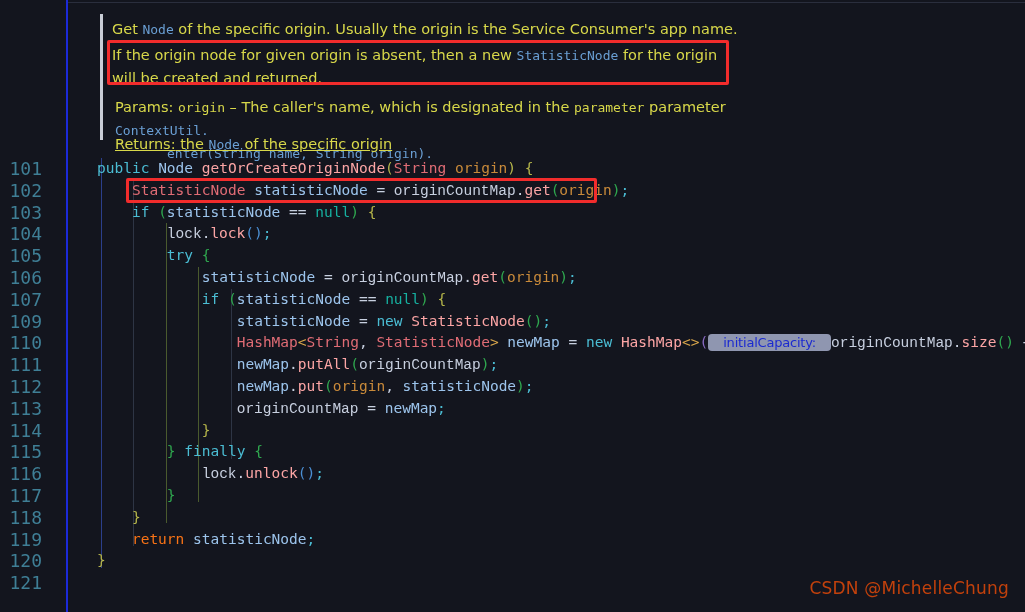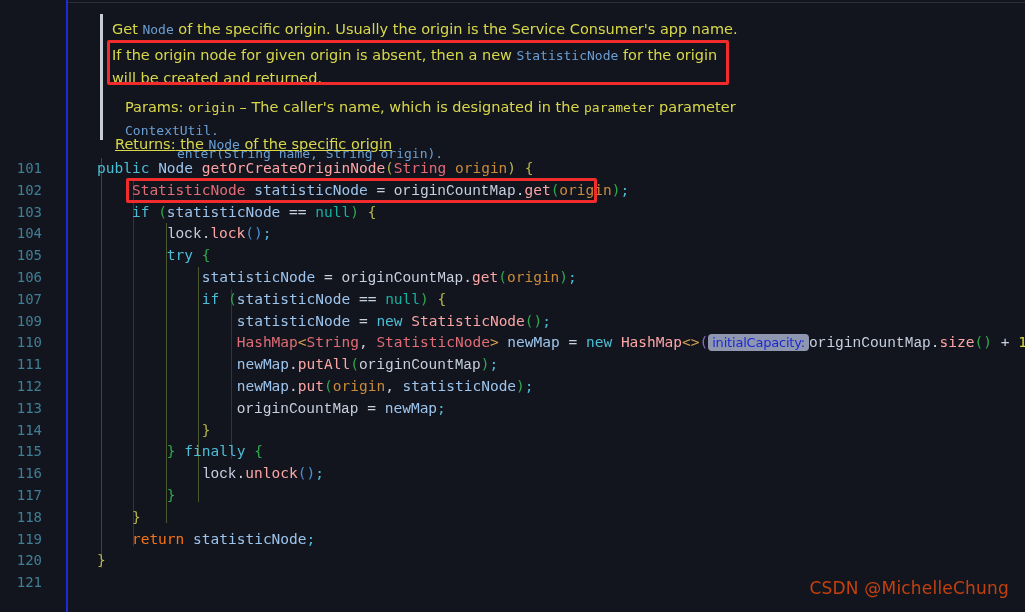--- a/index.html
+++ b/index.html
@@ -64,21 +64,21 @@
     top: 0;
     right: 0;
     font-family: "DejaVu Sans", sans-serif;
     font-size: 14.5px;
     color: #d8d84a;
     line-height: 22px;
   }
   .doc-p { margin: 0 0 0 0; }
   .doc-l1 { position: absolute; left: 0; top: 12px; width: 860px; }
   .doc-box { position: absolute; left: 0px; top: 38px; width: 618px; }
-  .doc-params { position: absolute; left: 13px; top: 90px; width: 640px; }
+  .doc-params { position: absolute; left: 3px; top: 90px; width: 640px; }
   .doc-returns { position: absolute; left: 3px; top: 127px; text-decoration: underline; }
 
   .mono-lt { font-family: "DejaVu Sans Mono", monospace; color: #6a9fd4; font-size: 13px; }
   .mono-param { font-family: "DejaVu Sans Mono", monospace; color: #d8d84a; font-size: 13px; }
   .doc-label { color: #d8d84a; }
   .doc-indent { display: inline-block; width: 52px; }
 
   
   .redbox {
     position: absolute;
@@ -105,21 +105,21 @@
     font-family: "DejaVu Sans Mono", monospace;
     font-size: 14.5px;
     line-height: 21.8px;
   }
   .lnum {
     position: absolute;
     left: 0;
     width: 42px;
     text-align: right;
     color: #3f7f96;
-    font-size: 14px;
+    font-size: 18px;
     font-family: "DejaVu Sans Mono", monospace;
   }
   .ctext {
     position: absolute;
     left: 97px;
     top: 0;
     color: #c8d0e0;
   }
 
   
@@ -148,21 +148,21 @@
   .num  { color: #d8d84a; }          
   .op   { color: #c8d0e0; }
   .semi { color: #4bbdd4; }
   .ang  { color: #d8a54a; }
 
   
   .hint {
     background: #8f96b0;
     color: #1b2ad0;
     border-radius: 4px;
-    padding: 1px 4px;
+    padding: 1px 15px;
     font-size: 13px;
     font-family: "DejaVu Sans", sans-serif;
     letter-spacing: -0.2px;
   }
 
   
   #watermark {
     position: absolute;
     right: 16px;
     bottom: 14px;

